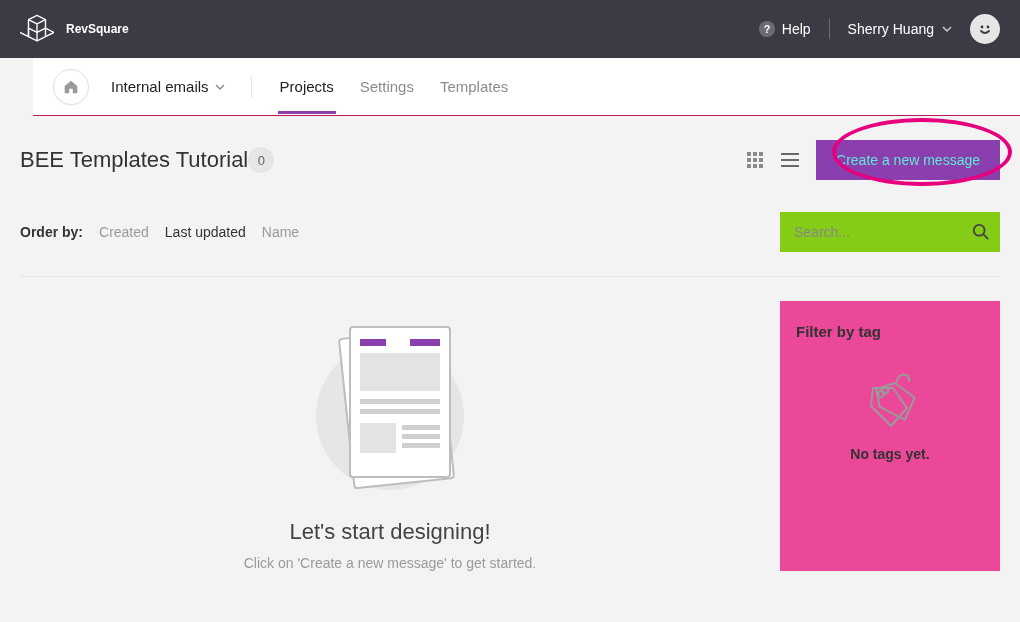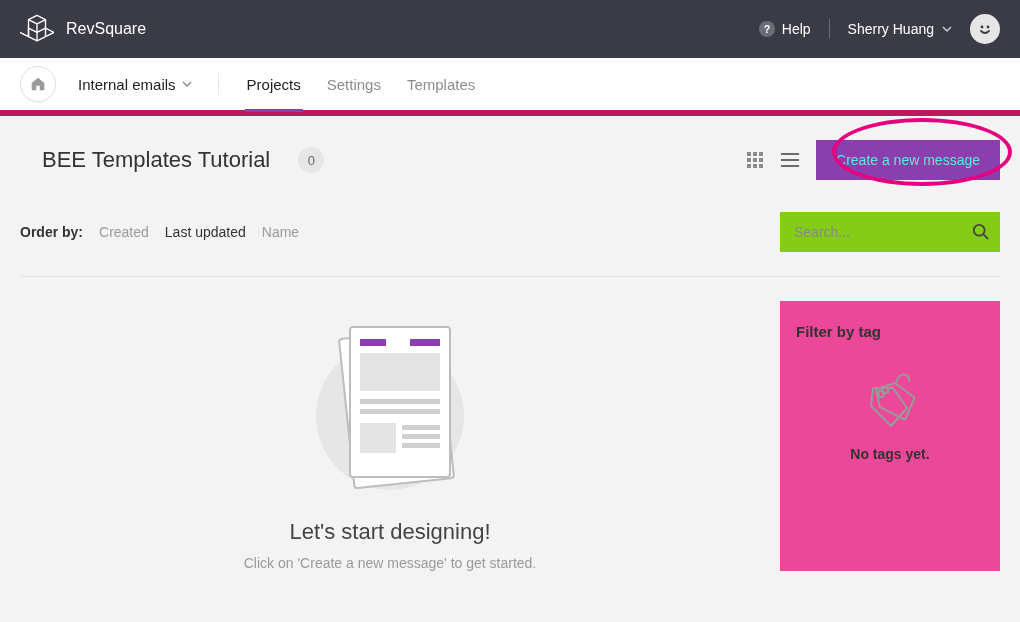--- a/index.html
+++ b/index.html
@@ -1,38 +1,38 @@
 <!DOCTYPE html>
 <html><head>
 <meta charset="utf-8">
 <style>
   * { box-sizing: border-box; margin: 0; padding: 0; }
   html, body { width: 1020px; height: 622px; font-family: -apple-system, "Helvetica Neue", Arial, sans-serif; background: #f3f3f3; color: #333; }
   
   .topbar { height: 58px; background: #3a3b45; display: flex; align-items: center; padding: 0 20px; color: #fff; }
   .logo-wrap { display: flex; align-items: center; gap: 12px; }
-  .brand-name { font-size: 16px; font-weight: 400; }
+  .brand-name { font-size: 12px; font-weight: 700; }
   .topbar-spacer { flex: 1; }
   .topbar-right { display: flex; align-items: center; gap: 18px; font-size: 14px; }
   .help { display: flex; align-items: center; gap: 6px; cursor: pointer; }
   .divider { width: 1px; height: 20px; background: rgba(255,255,255,0.25); }
   .user { display: flex; align-items: center; gap: 8px; cursor: pointer; }
   .avatar { width: 30px; height: 30px; border-radius: 50%; background: #e6e6e6; display:flex; align-items:center; justify-content:center; }
   
-  .navbar { height: 58px; background: #fff; border-bottom: 6px solid #be185d; display: flex; align-items: center; padding: 0 20px; gap: 22px; }
+  .navbar { height: 58px; background: #fff; border-bottom: 1px solid #be185d; display: flex; align-items: center; padding: 0 20px; gap: 22px; margin-left: 33px; }
   .home-btn { width: 36px; height: 36px; border-radius: 50%; background:#fff; border:1px solid #e0e0e0; display:flex; align-items:center; justify-content:center; cursor:pointer; box-shadow: 0 1px 1px rgba(0,0,0,0.04);}
   .workspace-name { font-size: 15px; font-weight:500; color:#222; display:flex; align-items:center; gap:6px; cursor:pointer; }
   .nav-divider { width:1px; height:22px; background:#e5e5e5; margin: 0 4px; }
   .tab { font-size: 15px; color:#8c8c8c; padding: 18px 2px; cursor:pointer; position: relative; }
   .tab.active { color:#222; font-weight:500; }
   .tab.active::after { content:""; position:absolute; left:0; right:0; bottom:-1px; height:3px; background:#8b3eae; }
   
   .page { padding: 20px 20px 0 20px; }
   .page-header { display:flex; align-items:center; justify-content:space-between; position: relative; height: 48px;}
-  .page-title-wrap { display:flex; align-items:center; gap:28px;margin-left:22px; }
+  .page-title-wrap { display:flex; align-items:center; gap:0; }
   .page-title { font-size: 22px; font-weight:500; color:#333; }
   .count-badge { min-width:26px; height:26px; padding:0 8px; border-radius:13px; background:#e6e6e6; color:#666; font-size:13px; display:flex; align-items:center; justify-content:center; }
   .header-right { display:flex; align-items:center; gap:12px; }
   .view-toggle { display:flex; gap:8px; color:#888; }
   .view-btn { cursor:pointer; padding:4px; }
   .create-btn { background:#8b3eae; color:#5eead4; border:none; font-size:14px; font-weight:400; padding: 12px 20px; cursor:pointer; }
   .highlight-circle { position:absolute; right:-12px; top:-18px; width:180px; height:68px; border:4px solid #e6007e; border-radius: 50% / 50%; pointer-events:none; }
   
   .filter-row { display:flex; align-items:center; justify-content:space-between; margin-top: 28px; }
   .order-by { display:flex; align-items:center; gap:16px; font-size:14px; }

